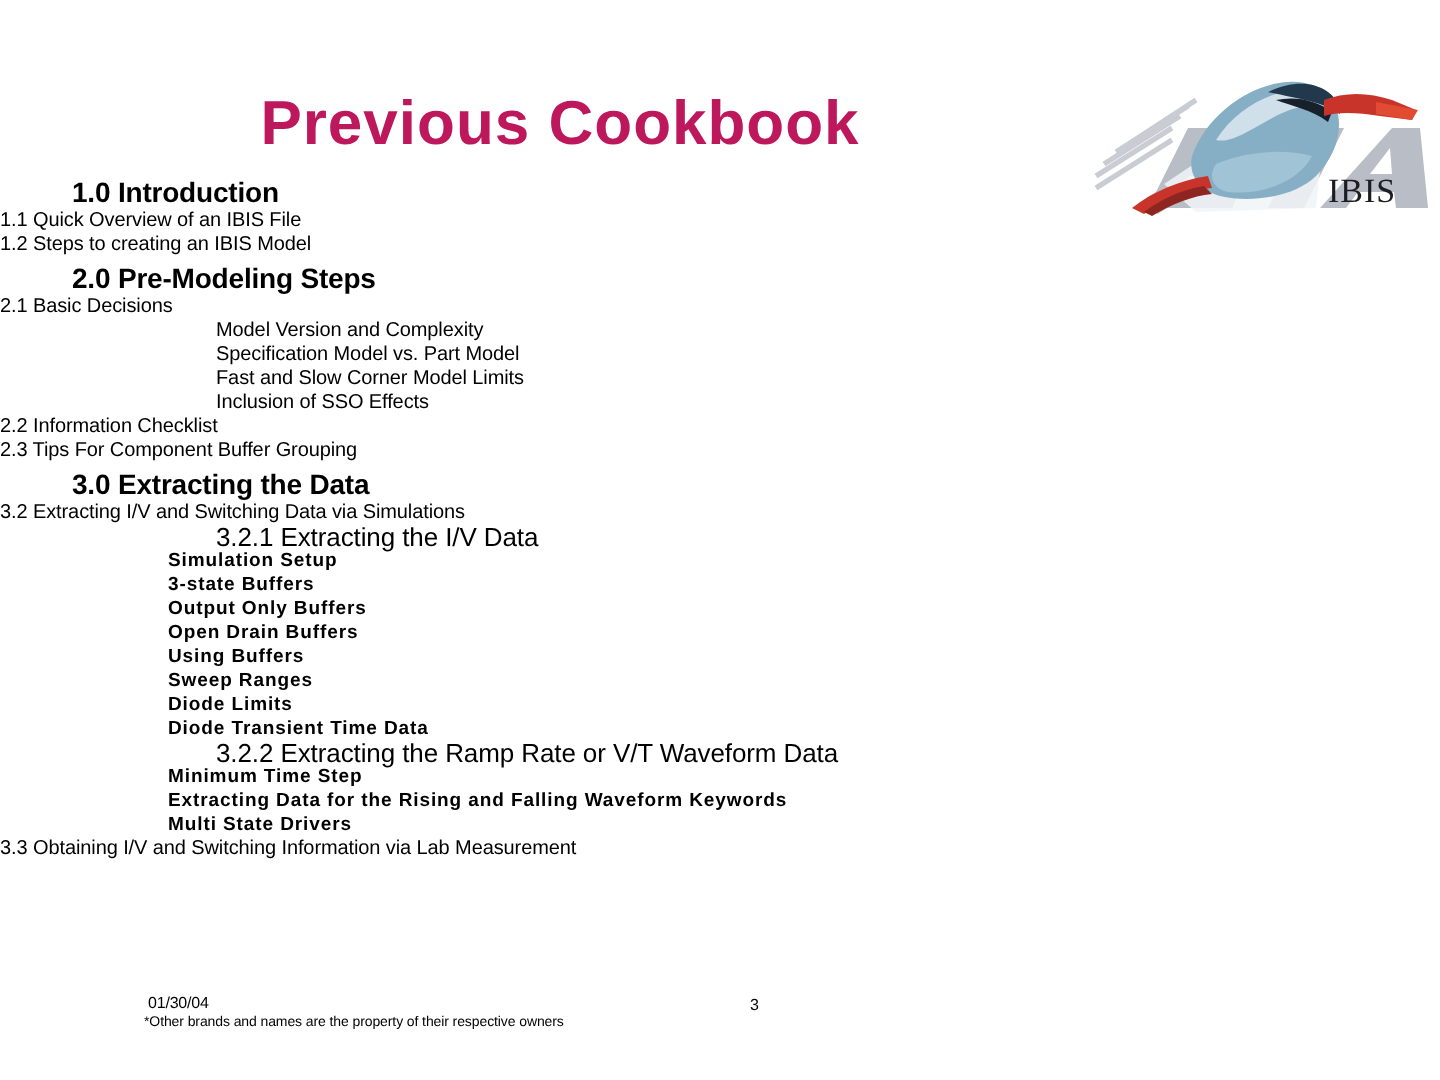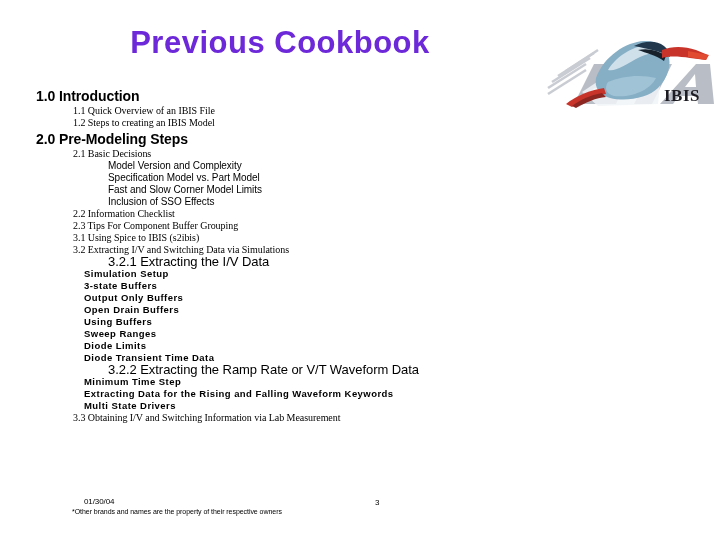--- a/index.html
+++ b/index.html
@@ -17,46 +17,46 @@
   .slide {
     position: relative;
     width: 720px;
     height: 540px;
   }
 
   
   .slide-title {
     position: absolute;
     left: 0;
-    top: 25px;
+    top: 44px;
     width: 560px;
     text-align: center;
     font-size: 31px;
     font-weight: bold;
     letter-spacing: 0.5px;
-    color: #6d28d9;
+    color: #be185d;
     white-space: nowrap;
   }
 
   
   .logo {
     position: absolute;
     left: 538px;
     top: 8px;
     width: 182px;
     height: 104px;
   }
   .logo svg { display: block; }
   .logo-word {
     position: absolute;
     left: 126px;
     top: 78px;
     font-family: "Liberation Serif", serif;
     font-size: 17px;
-    font-weight: bold;
+    font-weight: normal;
     letter-spacing: 0.5px;
     color: #1c1c22;
     text-align: right;
   }
 
   
   .outline {
     position: absolute;
     left: 0;
     top: 86px;
@@ -69,25 +69,23 @@
     margin-left: 36px;
     font-size: 14px;
     font-weight: bold;
     line-height: 16px;
     letter-spacing: -0.1px;
     margin-top: 2px;
     margin-bottom: 1px;
   }
   
   .lvl2 {
-    margin-left: 73px;
     font-size: 10px;
     line-height: 12px;
     letter-spacing: -0.05px;
-    font-family: Liberation Serif, serif;
   }
   
   .lvl3 {
     margin-left: 108px;
     font-size: 10px;
     line-height: 12px;
     letter-spacing: -0.05px;
   }
   
   .lvl3s {
@@ -101,21 +99,21 @@
     margin-left: 84px;
     font-size: 9.5px;
     font-weight: bold;
     line-height: 12px;
     letter-spacing: 0.45px;
   }
 
   
   .footer-date {
     position: absolute;
-    left: 84px;
+    left: 74px;
     top: 497px;
     font-size: 8px;
     line-height: 10px;
     letter-spacing: -0.1px;
     white-space: nowrap;
   }
   .footer-note {
     position: absolute;
     left: 72px;
     top: 507px;
@@ -195,21 +193,21 @@
       <div class="row lvl2">1.1 Quick Overview of an IBIS File</div>
       <div class="row lvl2">1.2 Steps to creating an IBIS Model</div>
       <div class="row lvl1">2.0 Pre-Modeling Steps</div>
       <div class="row lvl2">2.1 Basic Decisions</div>
       <div class="row lvl3">Model Version and Complexity</div>
       <div class="row lvl3">Specification Model  vs. Part Model</div>
       <div class="row lvl3">Fast and Slow Corner Model Limits</div>
       <div class="row lvl3">Inclusion of SSO Effects</div>
       <div class="row lvl2">2.2 Information Checklist</div>
       <div class="row lvl2">2.3 Tips For Component Buffer Grouping</div>
-      <div class="row lvl2">3.1 Using Spice to IBIS (s2ibis)</div>
+      <div class="row lvl1">3.0 Extracting the Data</div>
       <div class="row lvl2">3.2 Extracting I/V and Switching Data via Simulations</div>
       <div class="row lvl3s">3.2.1 Extracting the I/V Data</div>
       <div class="row lvl4b">Simulation Setup</div>
       <div class="row lvl4b">3-state Buffers</div>
       <div class="row lvl4b">Output Only Buffers</div>
       <div class="row lvl4b">Open Drain Buffers</div>
       <div class="row lvl4b">Using Buffers</div>
       <div class="row lvl4b">Sweep Ranges</div>
       <div class="row lvl4b">Diode Limits</div>
       <div class="row lvl4b">Diode Transient Time Data</div>

